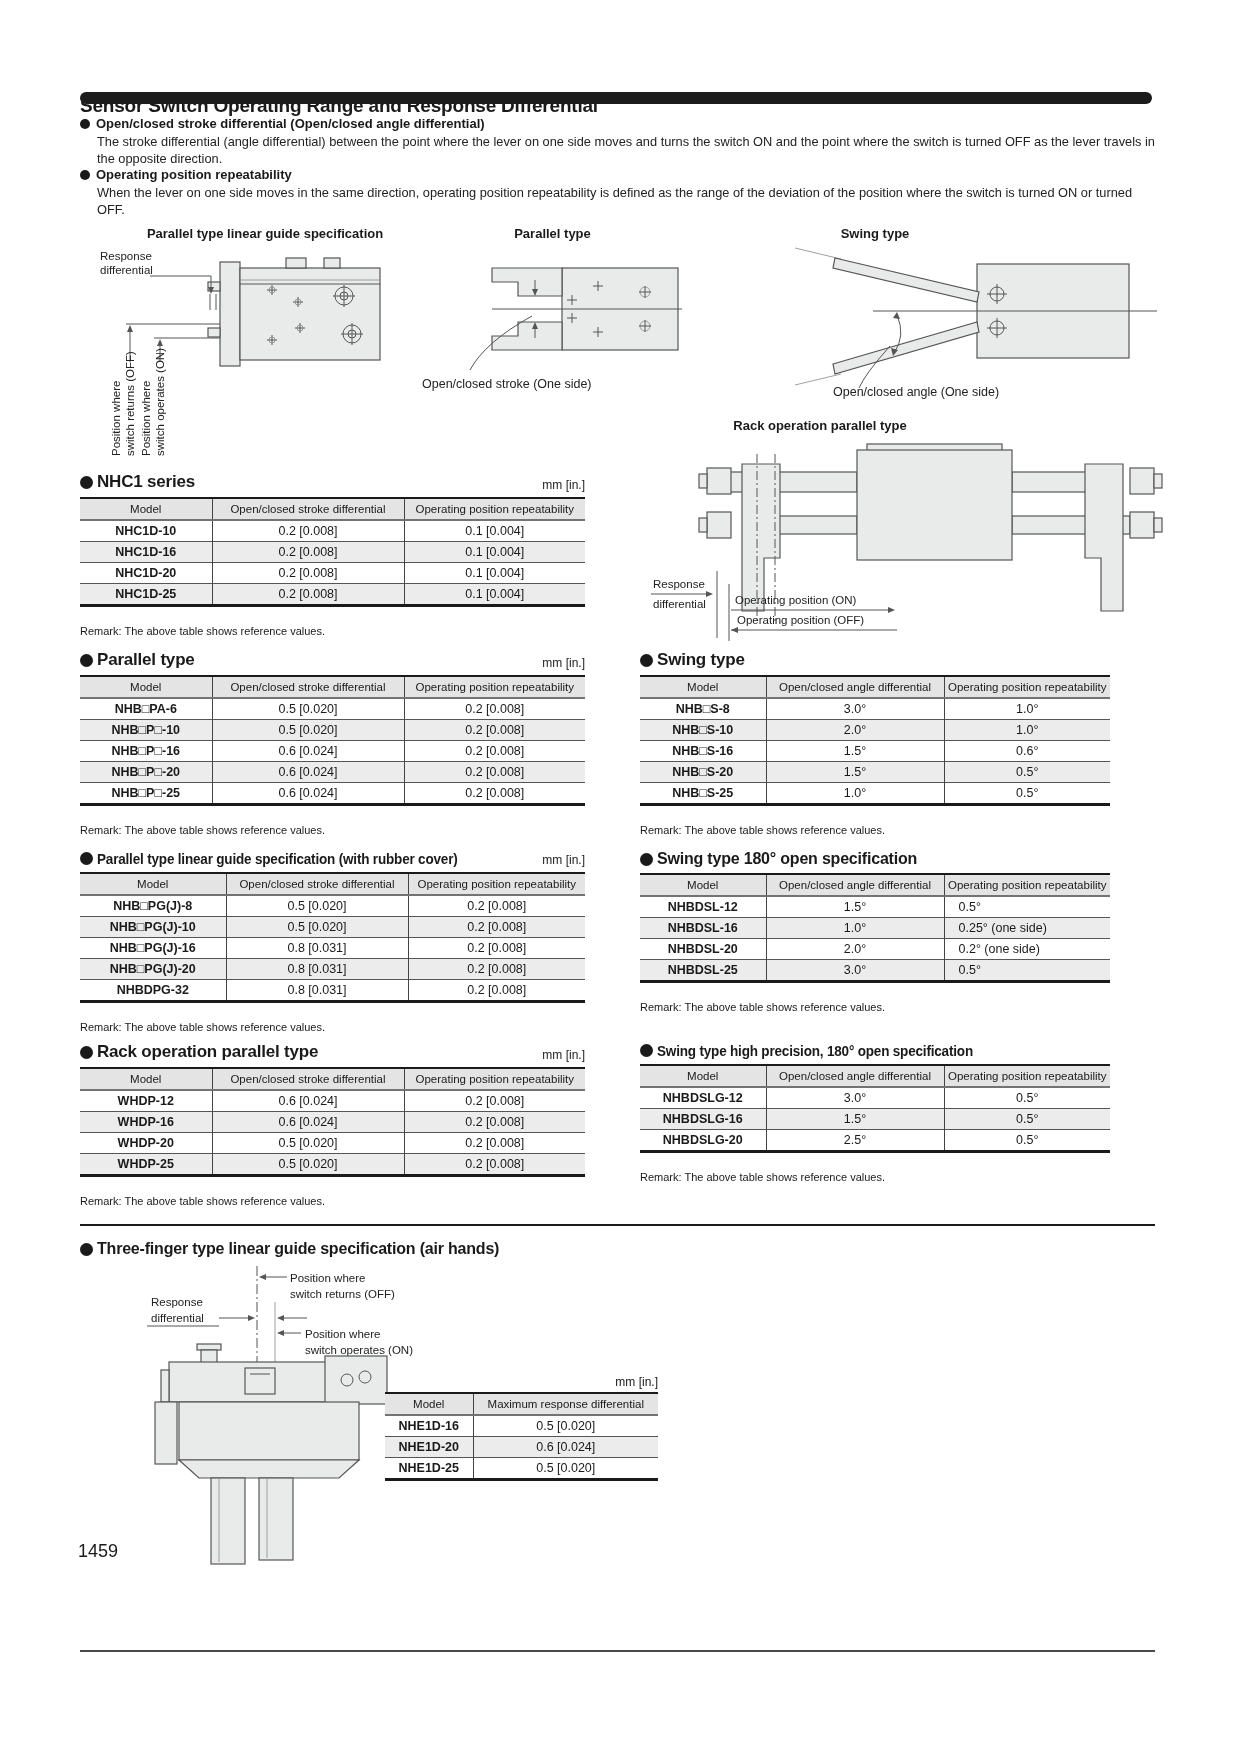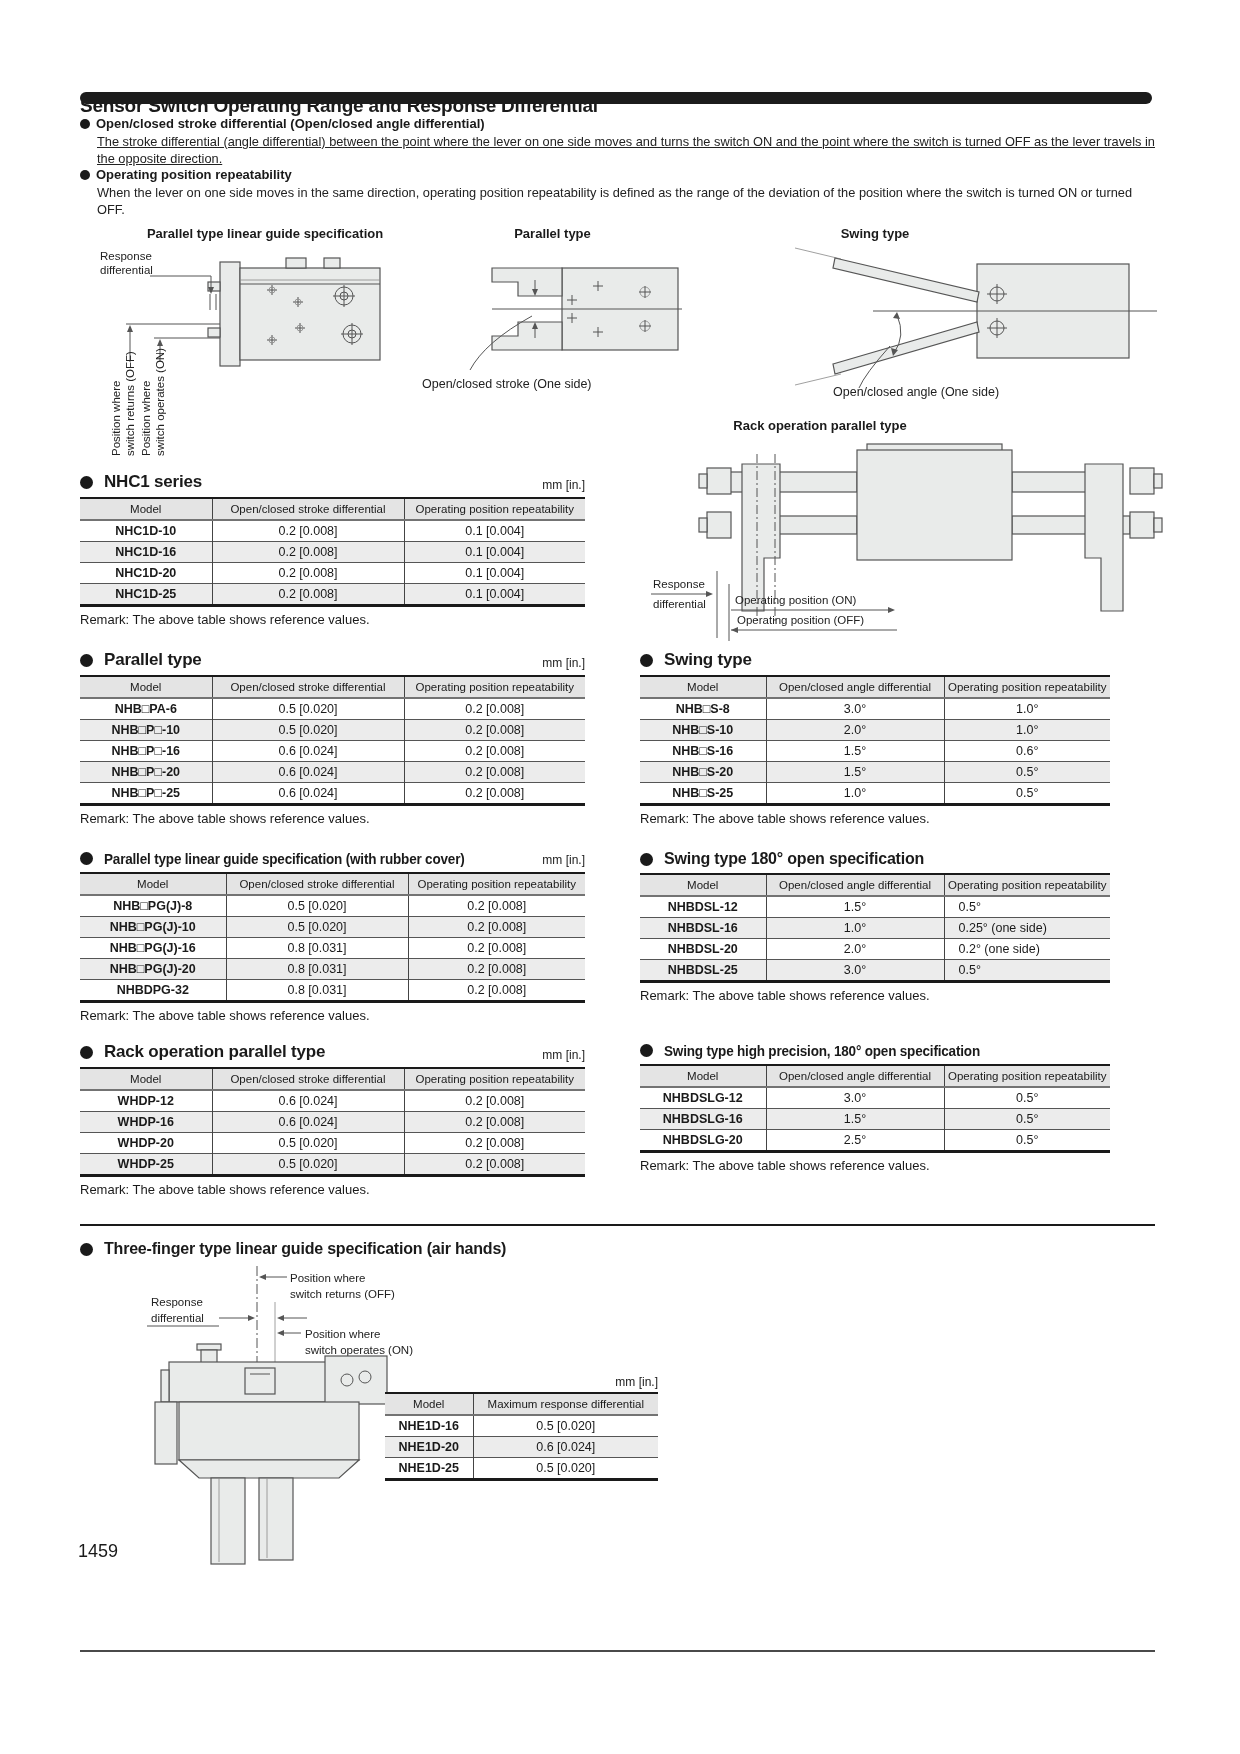--- a/index.html
+++ b/index.html
@@ -15,38 +15,38 @@
   .title-bar { height:12px; background:#1c1c1c; border-radius:6px; }
 
   .intro-head { display:flex; align-items:center; gap:6px; font-size:13px; font-weight:bold; }
   .intro-head .bullet { width:10px; height:10px; }
   .intro-body { font-size:12.8px; line-height:1.3; color:#222; }
 
   .bullet { width:13px; height:13px; border-radius:50%; background:#1a1a1a; flex:none; }
 
   .diag-title { font-size:13px; font-weight:bold; text-align:center; }
 
-  .sec-head { display:flex; align-items:center; gap:11px; }
+  .sec-head { display:flex; align-items:center; gap:4px; }
   .sec-title { font-size:17px; font-weight:bold; letter-spacing:-0.2px; white-space:nowrap; }
   .sec-title.condensed { font-size:15px; display:inline-block; transform:scaleX(0.9); transform-origin:left center; }
   .sec-title.mid { font-size:16px; }
   .unit { margin-left:auto; font-size:12px; color:#222; align-self:flex-end; white-space:nowrap; }
 
   table.spec { border-collapse:collapse; table-layout:fixed; width:100%; margin-top:5px;
     border-top:2px solid #1a1a1a; border-bottom:3px solid #1a1a1a; }
   table.spec thead th { background:#e4e4e4; font-weight:normal; font-size:11.5px;
     border-bottom:2px solid #737373; padding:4px 2px; text-align:center; }
   table.spec tbody td { font-size:12.5px; text-align:center; padding:3px 2px; height:16px; }
   table.spec tbody tr + tr td { border-top:1px solid #555; }
   table.spec th + th, table.spec td + td { border-left:1.5px solid #444; }
   table.spec tbody tr:nth-child(even) { background:#ececec; }
   table.spec td.model { font-weight:bold;text-align:center; }
   table.spec td.left-val { text-align:left; padding-left:14px; }
 
-  .remark { font-size:13px; margin-top:5px; color:#1a1a1a; }
+  .remark { font-size:11px; margin-top:18px; color:#1a1a1a; }
 
   .tbl-block { position:relative; }
   .tbl-block .unit-abs { position:absolute; right:0; top:-17px; font-size:12px; }
 
   .divider { height:2px; background:#1a1a1a; }
   .bottom-rule { height:2px; background:#4a4a4a; }
   .page-number { font-size:18px; }
 
   svg .dtext { font-family:"Liberation Sans","DejaVu Sans",sans-serif; font-size:11.5px; fill:#222; }
   svg .cap { font-size:12.5px; }
@@ -60,21 +60,21 @@
 
 <div class="page">
 
   <div class="abs page-title" style="left:80px; top:56px; width:1075px;margin-top:39px;">Sensor Switch Operating Range and Response Differential</div>
   <div class="abs title-bar" style="left:80px; top:92px; width:1072px;"></div>
 
   <div class="abs intro-head" style="left:80px; top:116px; width:1070px;">
     <span class="bullet"></span>
     <span>Open/closed stroke differential (Open/closed angle differential)</span>
   </div>
-  <div class="abs intro-body" style="left:97px; top:134px; width:1062px;text-decoration:underline;">The stroke differential (angle differential) between the point where the lever on one side moves and turns the switch ON and the point where the switch is turned OFF as the lever travels in the opposite direction.</div>
+  <div class="abs intro-body" style="left:97px; top:134px; width:1062px;">The stroke differential (angle differential) between the point where the lever on one side moves and turns the switch ON and the point where the switch is turned OFF as the lever travels in the opposite direction.</div>
 
   <div class="abs intro-head" style="left:80px; top:167px; width:1070px;">
     <span class="bullet"></span>
     <span>Operating position repeatability</span>
   </div>
   <div class="abs intro-body" style="left:97px; top:185px; width:1062px;">When the lever on one side moves in the same direction, operating position repeatability is defined as the range of the deviation of the position where the switch is turned ON or turned OFF.</div>
 
   <div class="abs diag-title" style="left:90px; top:226px; width:350px;">Parallel type linear guide specification</div>
   <div class="abs diag-title" style="left:420px; top:226px; width:265px;">Parallel type</div>
   <div class="abs diag-title" style="left:750px; top:226px; width:250px;">Swing type</div>

